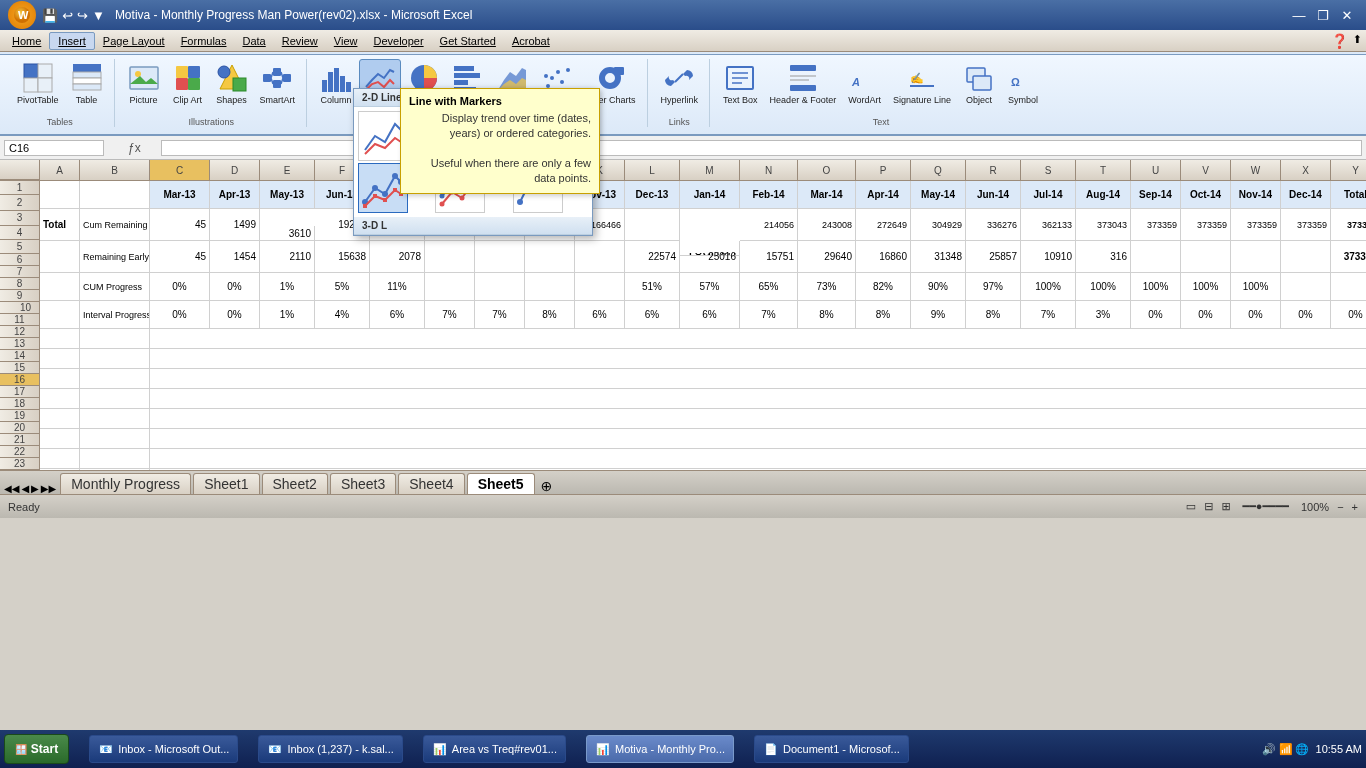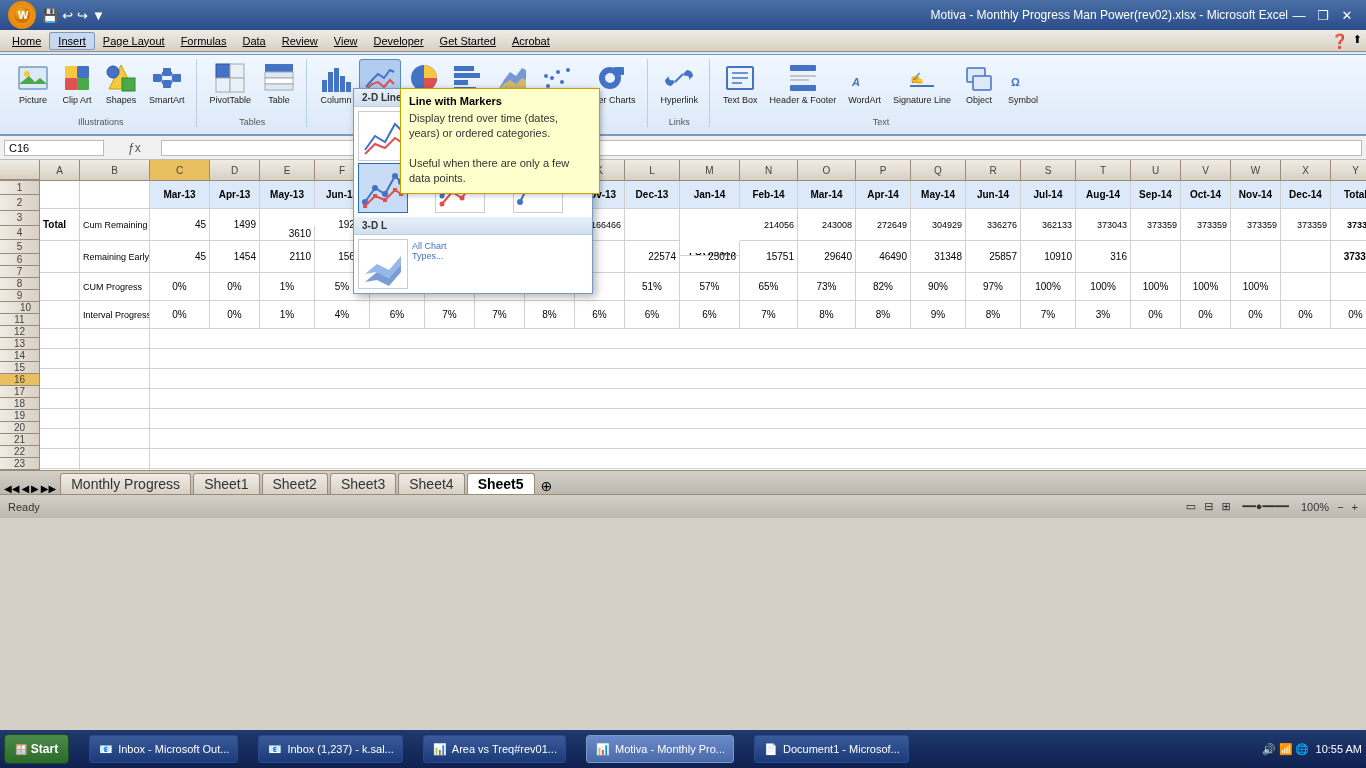--- a/index.html
+++ b/index.html
@@ -18,21 +18,21 @@
     #title-bar .office-btn {
       width: 28px; height: 28px;
       background: radial-gradient(circle, #f5a623, #e07b00);
       border-radius: 50%;
       display: flex; align-items: center; justify-content: center;
       margin-right: 6px;
       font-weight: bold; color: white; font-size: 13px;
     }
     #title-bar .quick-access { display: flex; gap: 4px; align-items: center; margin-right: 10px; }
     #title-bar .quick-access span { color: white; font-size: 13px; cursor: pointer; }
-    #title-bar .title { flex: 1; text-align: right; font-size: 12px; }
+    #title-bar .title { flex: 1; text-align: left; font-size: 12px; }
     #title-bar .win-controls { display: flex; gap: 2px; }
     #title-bar .win-controls button {
       background: none; border: none; color: white; font-size: 13px;
       cursor: pointer; width: 22px; height: 20px; display: flex; align-items: center; justify-content: center;
     }
 
     
     #menu-bar {
       background: linear-gradient(to bottom, #f0ece4 0%, #d8d0c4 100%);
       height: 22px;
@@ -296,21 +296,21 @@
       top: 88px;
       left: 400px;
       background: #ffffcc;
       border: 1px solid #c8a000;
       padding: 6px 8px;
       z-index: 101;
       width: 200px;
       box-shadow: 2px 2px 5px rgba(0,0,0,0.2);
     }
     .tooltip-title { font-weight: bold; font-size: 11px; margin-bottom: 4px; }
-    .tooltip-body { font-size: 10px; color: #333; line-height: 1.4; }
+    .tooltip-body { font-size: 10px; color: #333; line-height: 1.4; text-align: right; }
 
     
     svg { display: block; }
   </style>
 </head>
 <body>
 
 <div id="title-bar">
   <div class="office-btn">
     <svg width="18" height="18" viewBox="0 0 18 18">
@@ -356,20 +356,48 @@
 </div>
 
 <div id="ribbon">
   <div class="ribbon-content">
 
     <div class="ribbon-group">
       <div class="ribbon-group-items">
         <div class="ribbon-btn">
           <div class="icon">
             <svg width="32" height="32" viewBox="0 0 32 32">
+              <rect x="2" y="2" width="14" height="14" fill="#4472c4" stroke="#2a52a4" stroke-width="1"></rect>
+              <rect x="16" y="2" width="14" height="14" fill="#e8f0f8" stroke="#aaa" stroke-width="1"></rect>
+              <rect x="2" y="16" width="14" height="14" fill="#e8f0f8" stroke="#aaa" stroke-width="1"></rect>
+              <rect x="16" y="16" width="14" height="14" fill="#e8f0f8" stroke="#aaa" stroke-width="1"></rect>
+            </svg>
+          </div>
+          <div class="label">PivotTable</div>
+        </div>
+        <div class="ribbon-btn">
+          <div class="icon">
+            <svg width="32" height="32" viewBox="0 0 32 32">
+              <rect x="2" y="2" width="28" height="8" fill="#4472c4"></rect>
+              <rect x="2" y="10" width="28" height="6" fill="#dce9f8" stroke="#aaa"></rect>
+              <rect x="2" y="16" width="28" height="6" fill="white" stroke="#aaa"></rect>
+              <rect x="2" y="22" width="28" height="6" fill="#dce9f8" stroke="#aaa"></rect>
+            </svg>
+          </div>
+          <div class="label">Table</div>
+        </div>
+      </div>
+      <div class="ribbon-group-label">Tables</div>
+    </div>
+
+    <div class="ribbon-group">
+      <div class="ribbon-group-items">
+        <div class="ribbon-btn">
+          <div class="icon">
+            <svg width="32" height="32" viewBox="0 0 32 32">
               <rect x="2" y="5" width="28" height="22" rx="1" fill="#dce9f8" stroke="#7a9abf" stroke-width="1.5"></rect>
               <circle cx="10" cy="12" r="3" fill="#f5c842"></circle>
               <polygon points="2,22 12,14 18,20 23,16 30,22" fill="#4aaa4a"></polygon>
             </svg>
           </div>
           <div class="label">Picture</div>
         </div>
         <div class="ribbon-btn">
           <div class="icon">
             <svg width="32" height="32" viewBox="0 0 32 32">
@@ -401,48 +429,20 @@
               <line x1="10" y1="16" x2="12" y2="10" stroke="#4472c4" stroke-width="1.5"></line>
               <line x1="10" y1="16" x2="12" y2="22" stroke="#4472c4" stroke-width="1.5"></line>
               <line x1="20" y1="10" x2="22" y2="16" stroke="#4472c4" stroke-width="1.5"></line>
               <line x1="20" y1="22" x2="22" y2="16" stroke="#4472c4" stroke-width="1.5"></line>
             </svg>
           </div>
           <div class="label">SmartArt</div>
         </div>
       </div>
       <div class="ribbon-group-label">Illustrations</div>
-    </div>
-
-    <div class="ribbon-group">
-      <div class="ribbon-group-items">
-        <div class="ribbon-btn">
-          <div class="icon">
-            <svg width="32" height="32" viewBox="0 0 32 32">
-              <rect x="2" y="2" width="14" height="14" fill="#4472c4" stroke="#2a52a4" stroke-width="1"></rect>
-              <rect x="16" y="2" width="14" height="14" fill="#e8f0f8" stroke="#aaa" stroke-width="1"></rect>
-              <rect x="2" y="16" width="14" height="14" fill="#e8f0f8" stroke="#aaa" stroke-width="1"></rect>
-              <rect x="16" y="16" width="14" height="14" fill="#e8f0f8" stroke="#aaa" stroke-width="1"></rect>
-            </svg>
-          </div>
-          <div class="label">PivotTable</div>
-        </div>
-        <div class="ribbon-btn">
-          <div class="icon">
-            <svg width="32" height="32" viewBox="0 0 32 32">
-              <rect x="2" y="2" width="28" height="8" fill="#4472c4"></rect>
-              <rect x="2" y="10" width="28" height="6" fill="#dce9f8" stroke="#aaa"></rect>
-              <rect x="2" y="16" width="28" height="6" fill="white" stroke="#aaa"></rect>
-              <rect x="2" y="22" width="28" height="6" fill="#dce9f8" stroke="#aaa"></rect>
-            </svg>
-          </div>
-          <div class="label">Table</div>
-        </div>
-      </div>
-      <div class="ribbon-group-label">Tables</div>
     </div>
 
     <div class="ribbon-group">
       <div class="ribbon-group-items">
         <div class="ribbon-btn">
           <div class="icon">
             <svg width="32" height="32" viewBox="0 0 32 32">
               <rect x="2" y="18" width="5" height="12" fill="#4472c4"></rect>
               <rect x="8" y="10" width="5" height="20" fill="#4472c4"></rect>
               <rect x="14" y="6" width="5" height="24" fill="#4472c4"></rect>
@@ -733,21 +733,21 @@
           <div class="cell right-align" style="width:55px;">15638</div>
           <div class="cell right-align" style="width:55px;">2078</div>
           <div class="cell" style="width:50px;"></div>
           <div class="cell" style="width:50px;"></div>
           <div class="cell" style="width:50px;"></div>
           <div class="cell" style="width:50px;"></div>
           <div class="cell right-align" style="width:55px;">22574</div>
           <div class="cell right-align" style="width:60px;">25016</div>
           <div class="cell right-align" style="width:58px;">15751</div>
           <div class="cell right-align" style="width:58px;">29640</div>
-          <div class="cell right-align" style="width:55px;">46490</div>
+          <div class="cell right-align" style="width:55px;">16860</div>
           <div class="cell right-align" style="width:55px;">31348</div>
           <div class="cell right-align" style="width:55px;">25857</div>
           <div class="cell right-align" style="width:55px;">10910</div>
           <div class="cell right-align" style="width:55px;">316</div>
           <div class="cell" style="width:50px;"></div>
           <div class="cell" style="width:50px;"></div>
           <div class="cell" style="width:50px;"></div>
           <div class="cell" style="width:50px;"></div>
           <div class="cell right-align bold" style="width:50px;">373359</div>
         </div>
@@ -928,31 +928,20 @@
         <circle cx="4" cy="36" r="3" fill="#4472c4"></circle>
         <circle cx="14" cy="16" r="3" fill="#4472c4"></circle>
         <circle cx="24" cy="24" r="3" fill="#4472c4"></circle>
         <circle cx="34" cy="4" r="3" fill="#4472c4"></circle>
         <circle cx="40" cy="8" r="3" fill="#4472c4"></circle>
         <text x="2" y="7" font-size="6" fill="#666">100</text>
       </svg>
     </div>
   </div>
   <div class="dropdown-section-title">3-D L</div>
-  <div class="chart-grid" style="padding:4px; display:flex; gap:4px;">
-    <div class="chart-option">
-      <svg width="44" height="44" viewBox="0 0 44 44">
-        <polygon points="4,40 16,30 28,36 40,22 40,30 28,44 16,38" fill="#4472c4" opacity="0.7"></polygon>
-        <polygon points="4,32 16,22 28,28 40,14 40,22 28,36 16,30" fill="#6a9ae0" opacity="0.7"></polygon>
-      </svg>
-    </div>
-    <div class="chart-option" style="width:60px; height:24px; font-size:9px; display:flex; align-items:center; justify-content:center; border:none; color:#4472c4; cursor:pointer; background:transparent;">
-      All Chart Types...
-    </div>
-  </div>
 </div>
 
 <div id="chart-tooltip">
   <div class="tooltip-title">Line with Markers</div>
   <div class="tooltip-body">
     <span>Display trend over time (dates, years) or ordered categories.</span>
     <br><br>
     <span>Useful when there are only a few data points.</span>
   </div>
 </div>

